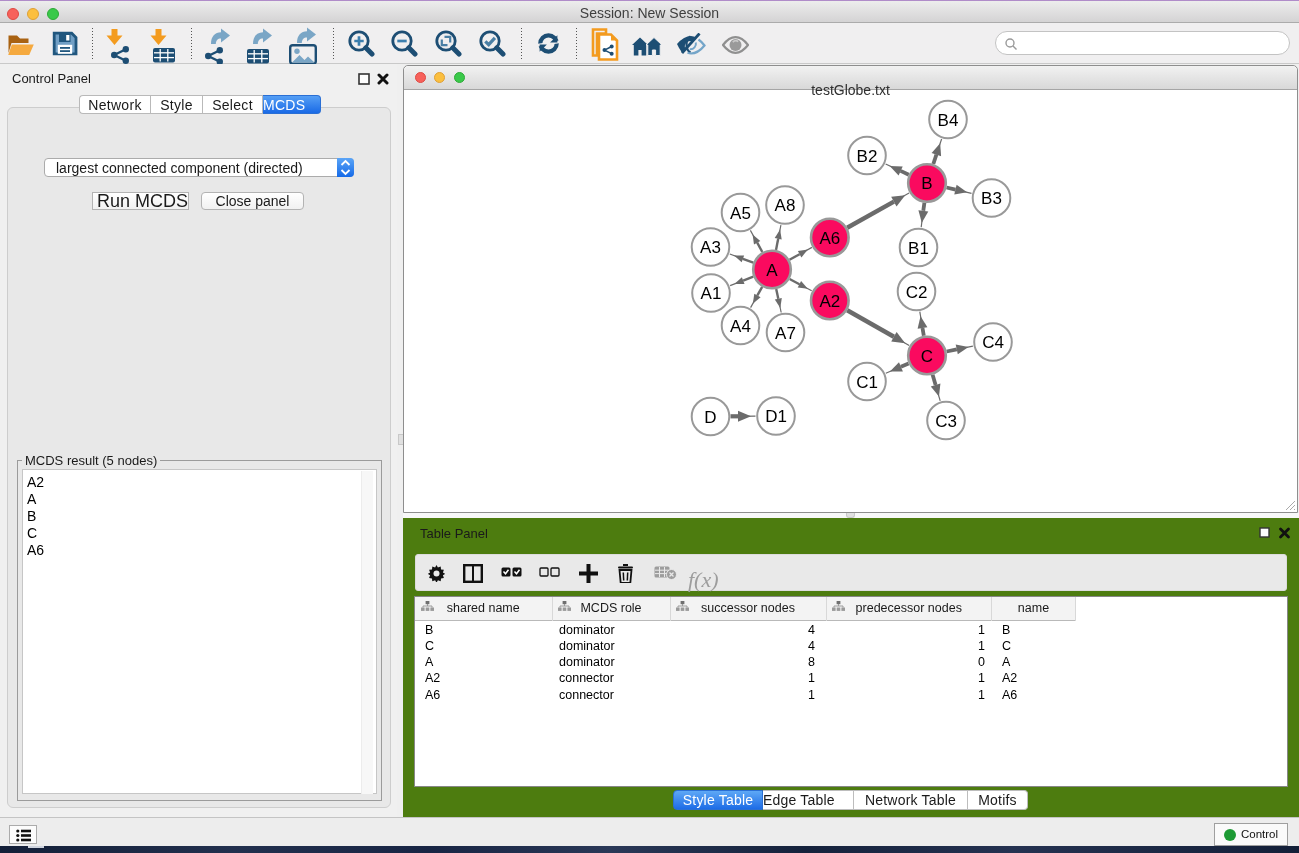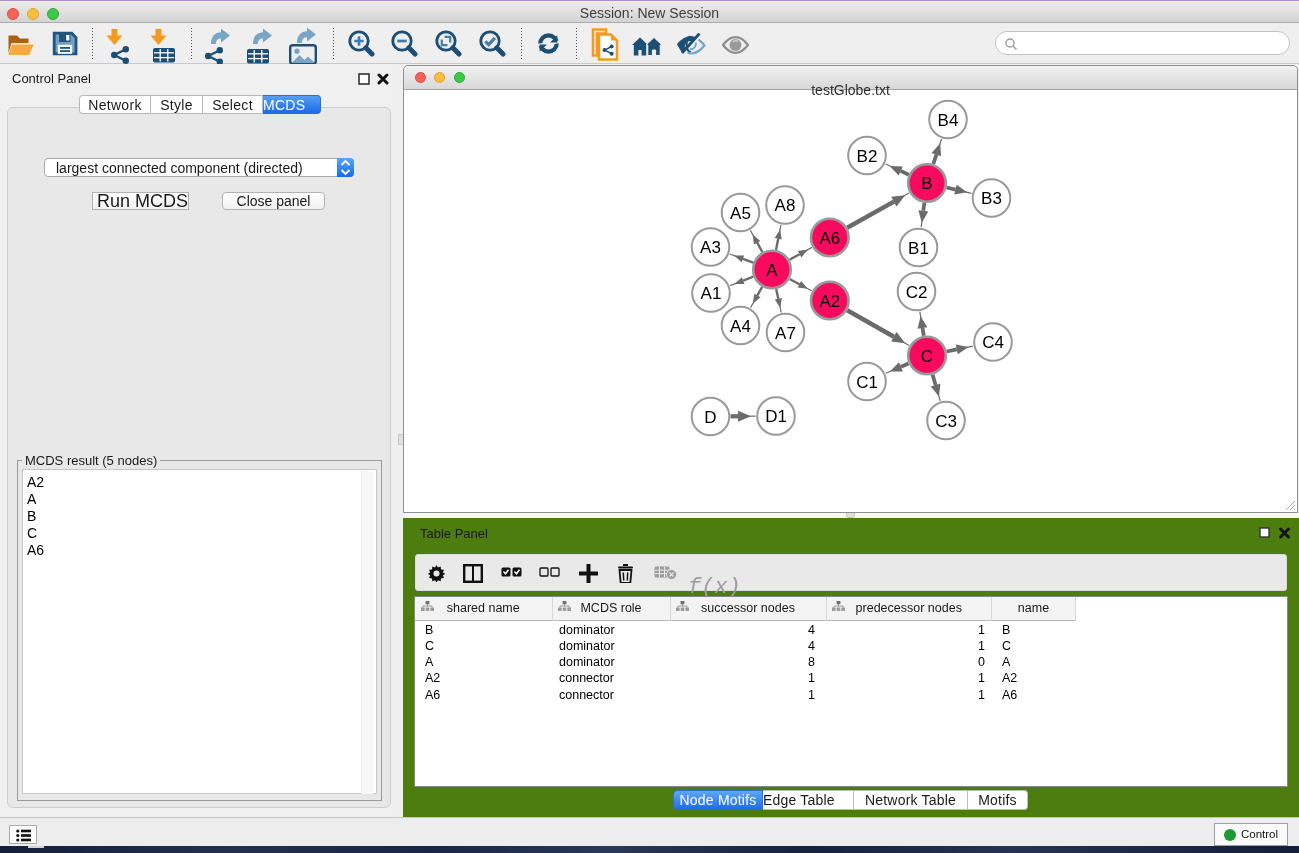--- a/index.html
+++ b/index.html
@@ -171,21 +171,21 @@
     <div class="abs" style="left:11px;top:1px;font-size:14px;color:#1a1a1a;line-height:17px;">largest connected component (directed)</div>
     <div class="abs" style="right:-1px;top:-1px;width:17px;height:19px;background:linear-gradient(#5ba5f7,#156ae8);border-radius:0 4px 4px 0;">
       <svg width="17" height="19" viewBox="0 0 17 19">
         <path d="M4.5 7 L8.5 3 L12.5 7" stroke="#fff" stroke-width="1.8" fill="none"></path>
         <path d="M4.5 12 L8.5 16 L12.5 12" stroke="#fff" stroke-width="1.8" fill="none"></path>
       </svg>
     </div>
   </div>
 
   <div class="abs" style="left:92px;top:128px;width:97px;height:18px;background:linear-gradient(#ffffff,#f1f1f1);border:1px solid #b3b3b3;border-radius:0;text-align:right;line-height:17px;font-size:18px;color:#1a1a1a;">Run MCDS</div>
-  <div class="abs" style="left:201px;top:128px;width:103px;height:18px;background:linear-gradient(#ffffff,#f1f1f1);border:1px solid #b3b3b3;border-radius:4px;text-align:center;line-height:17px;font-size:14px;color:#1a1a1a;margin-left:21px;">Close panel</div>
+  <div class="abs" style="left:201px;top:128px;width:103px;height:18px;background:linear-gradient(#ffffff,#f1f1f1);border:1px solid #b3b3b3;border-radius:4px;text-align:center;line-height:17px;font-size:14px;color:#1a1a1a;">Close panel</div>
 
   <div class="abs" style="left:17px;top:396px;width:365px;height:341px;border:1px solid #9b9b9b;">
     <div class="abs" style="left:4px;top:-8px;background:#e8e8e8;padding:0 3px;font-size:13px;color:#1a1a1a;">MCDS result (5 nodes)</div>
     <div class="abs" style="left:4px;top:8px;width:355px;height:325px;background:#ffffff;border:1px solid #c6c6c6;
        font-size:14px;color:#000;line-height:17px;padding:4px 0 0 4px;">A2<br>A<br>B<br>C<br>A6
       <div class="abs" style="right:3px;top:1px;width:12px;height:323px;background:#f7f7f7;border-left:1px solid #ececec;"></div>
     </div>
   </div>
 </div>
 
@@ -349,21 +349,21 @@
 <rect x="0.5" y="0.5" width="15" height="11" rx="1.5" fill="#9d9d9d"></rect>
 <g stroke="#e9e9e9" stroke-width="1">
           <line x1="5.5" y1="1" x2="5.5" y2="11"></line>
           <line x1="10.5" y1="1" x2="10.5" y2="11"></line>
           <line x1="1" y1="4.2" x2="15" y2="4.2"></line>
           <line x1="1" y1="7.6" x2="15" y2="7.6"></line>
         </g>
 <circle cx="17.5" cy="8.5" r="5" fill="#9d9d9d" stroke="#e9e9e9" stroke-width="1"></circle>
 <path d="M15.5 6.5 l4 4 m0 -4 l-4 4" stroke="#e9e9e9" stroke-width="1.3"></path>
 </svg>
-<div class="abs" style="left:272px;top:20px;font-family:Liberation Mono, monospace;font-style:italic;font-size:22px;color:#9d9d9d;">f(x)</div>
+<div class="abs" style="left:272px;top:12px;font-family:Liberation Serif, serif;font-style:italic;font-size:22px;color:#9d9d9d;">f(x)</div>
   </div>
 
   <div class="abs" style="left:11px;top:78px;width:874px;height:191px;background:#ffffff;border:1px solid #878787;">
 <div class="abs" style="left:0;top:0;width:661px;height:24px;background:#f3f3f3;border-bottom:1px solid #b9b9b9;font-size:12.5px;color:#1a1a1a;">
 <div style="position:absolute;left:0px;top:0;width:137.5px;height:24px;border-right:1px solid #d8d8d8;text-align:center;line-height:23px;">shared name</div>
 <svg style="position:absolute;left:6px;top:4px;" width="13" height="11" viewBox="0 0 13 11">
           <rect x="4.6" y="0" width="3.8" height="3.2" fill="#6f6f6f"></rect>
           <rect x="0" y="6.5" width="3.6" height="3.4" fill="#9a9a9a"></rect>
           <rect x="4.7" y="6.5" width="3.6" height="3.4" fill="#9a9a9a"></rect>
           <rect x="9.4" y="6.5" width="3.6" height="3.4" fill="#9a9a9a"></rect>
@@ -426,21 +426,21 @@
 <div class="abs" style="left:0;top:90px;width:874px;height:16.3px;font-size:12.5px;color:#000;">
         <div class="abs" style="left:10px;top:1px;">A6</div>
         <div class="abs" style="left:144px;top:1px;">connector</div>
         <div class="abs" style="left:340px;top:1px;width:60px;text-align:right;">1</div>
         <div class="abs" style="left:510px;top:1px;width:60px;text-align:right;">1</div>
         <div class="abs" style="left:587px;top:1px;">A6</div>
       </div>
   </div>
 
   <div class="abs" style="left:270px;top:272px;height:20px;display:flex;font-size:14px;letter-spacing:0.2px;">
-    <div style="width:90px;background:linear-gradient(#5ea8f6,#1d6ce6);border:1px solid #2a6fd4;border-radius:4px 0 0 4px;text-align:center;line-height:19px;color:#ffffff;">Node Motifs</div>
+    <div style="width:90px;background:linear-gradient(#5ea8f6,#1d6ce6);border:1px solid #2a6fd4;border-radius:4px 0 0 4px;text-align:center;line-height:19px;color:#ffffff;">Style Table</div>
     <div style="width:91px;background:#ffffff;border:1px solid #bdbdbd;border-left:none;text-align:left;line-height:19px;color:#1a1a1a;">Edge Table</div>
     <div style="width:114px;background:#ffffff;border:1px solid #bdbdbd;border-left:none;text-align:center;line-height:19px;color:#1a1a1a;">Network Table</div>
     <div style="width:60px;background:#ffffff;border:1px solid #bdbdbd;border-left:none;border-radius:0 4px 4px 0;text-align:center;line-height:19px;color:#1a1a1a;">Motifs</div>
   </div>
 </div>
 
 <div class="abs" style="left:0;top:817px;width:1299px;height:30px;background:#ededed;border-top:1px solid #c4c4c4;">
   <div class="abs" style="left:9px;top:7px;width:28px;height:19px;background:#fcfcfc;border:1px solid #ababab;">
     <svg style="margin:3px 0 0 6px;" width="16" height="13" viewBox="0 0 16 13">
       <circle cx="1.8" cy="2" r="1.6" fill="#111"></circle>

